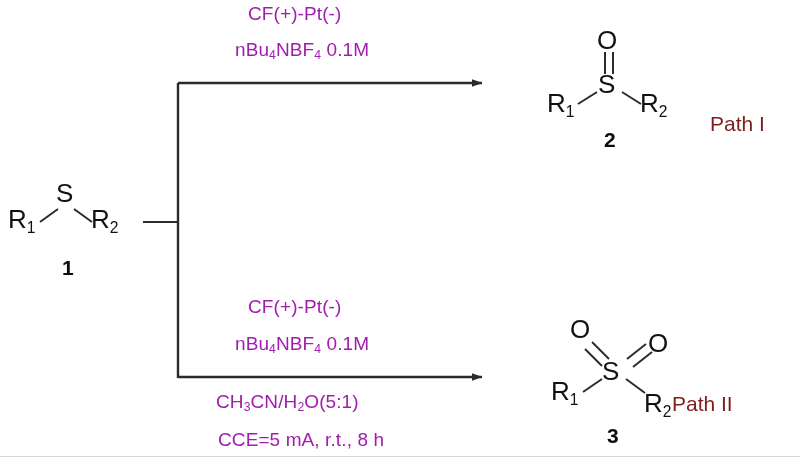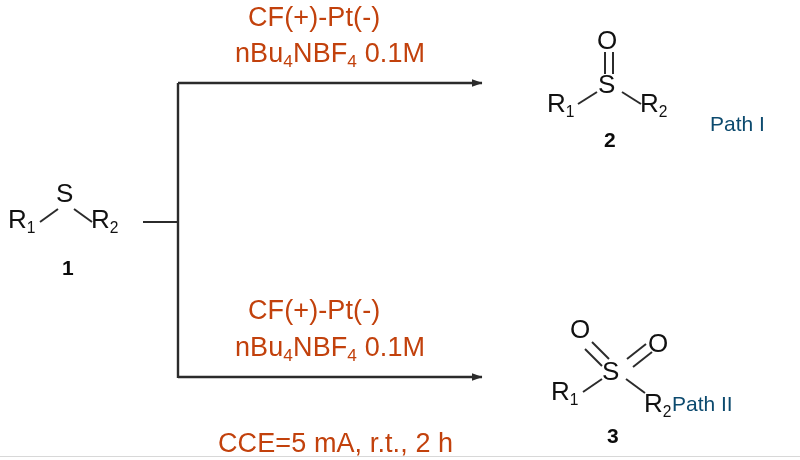--- a/index.html
+++ b/index.html
@@ -16,36 +16,36 @@
     width: 800px;
     height: 460px;
     background: #ffffff;
     overflow: hidden;
   }
 
   
   .abs { position: absolute; }
 
   .cond-text {
-    font-size: 27px;
+    font-size: 19px;
     line-height: 1;
     white-space: nowrap;
-    color: #c2410c;
+    color: #a21caf;
     letter-spacing: 0.1px;
   }
   .cond-text sub {
     font-size: 0.64em;
     vertical-align: -0.28em;
     line-height: 0;
   }
 
   .path-label {
     font-size: 21px;
     white-space: nowrap;
-    color: #0c4a6e;
+    color: #7f1d1d;
   }
 
   .struct-label {
     font-size: 21px;
     font-weight: bold;
     color: #0b0b0b;
     white-space: nowrap;
   }
 
   .atom {
@@ -155,23 +155,26 @@
   <div class="abs struct-label" style="left:604px; top:128px;">2</div>
 
   <div class="abs path-label" style="left:710px; top:112px;">Path I</div>
 
   <div class="abs cond-text" style="left:248px; top:297px;">CF(+)-Pt(-)</div>
 
   <div class="abs cond-text" style="left:235px; top:334px;">
     <span>nBu</span><sub>4</sub><span>NBF</span><sub>4</sub><span> 0.1M</span>
   </div>
 
+  <div class="abs cond-text" style="left:216px; top:392px;">
+    <span>CH</span><sub>3</sub><span>CN/H</span><sub>2</sub><span>O(5:1)</span>
+  </div>
 
   <div class="abs cond-text" style="left:218px; top:430px;">
-    <span></span><sub></sub><span>CCE=5 mA, r.t., 2 h</span>
+    <span></span><sub></sub><span>CCE=5 mA, r.t., 8 h</span>
   </div>
 
   <div class="abs atom" style="left:570px; top:316px;">O</div>
   <div class="abs atom" style="left:648px; top:330px;">O</div>
   <div class="abs atom" style="left:602px; top:358px;">S</div>
   <div class="abs atom" style="left:551px; top:378px;">
     <span>R</span><sub>1</sub>
   </div>
   <div class="abs atom" style="left:644px; top:390px;">
     <span>R</span><sub>2</sub>

